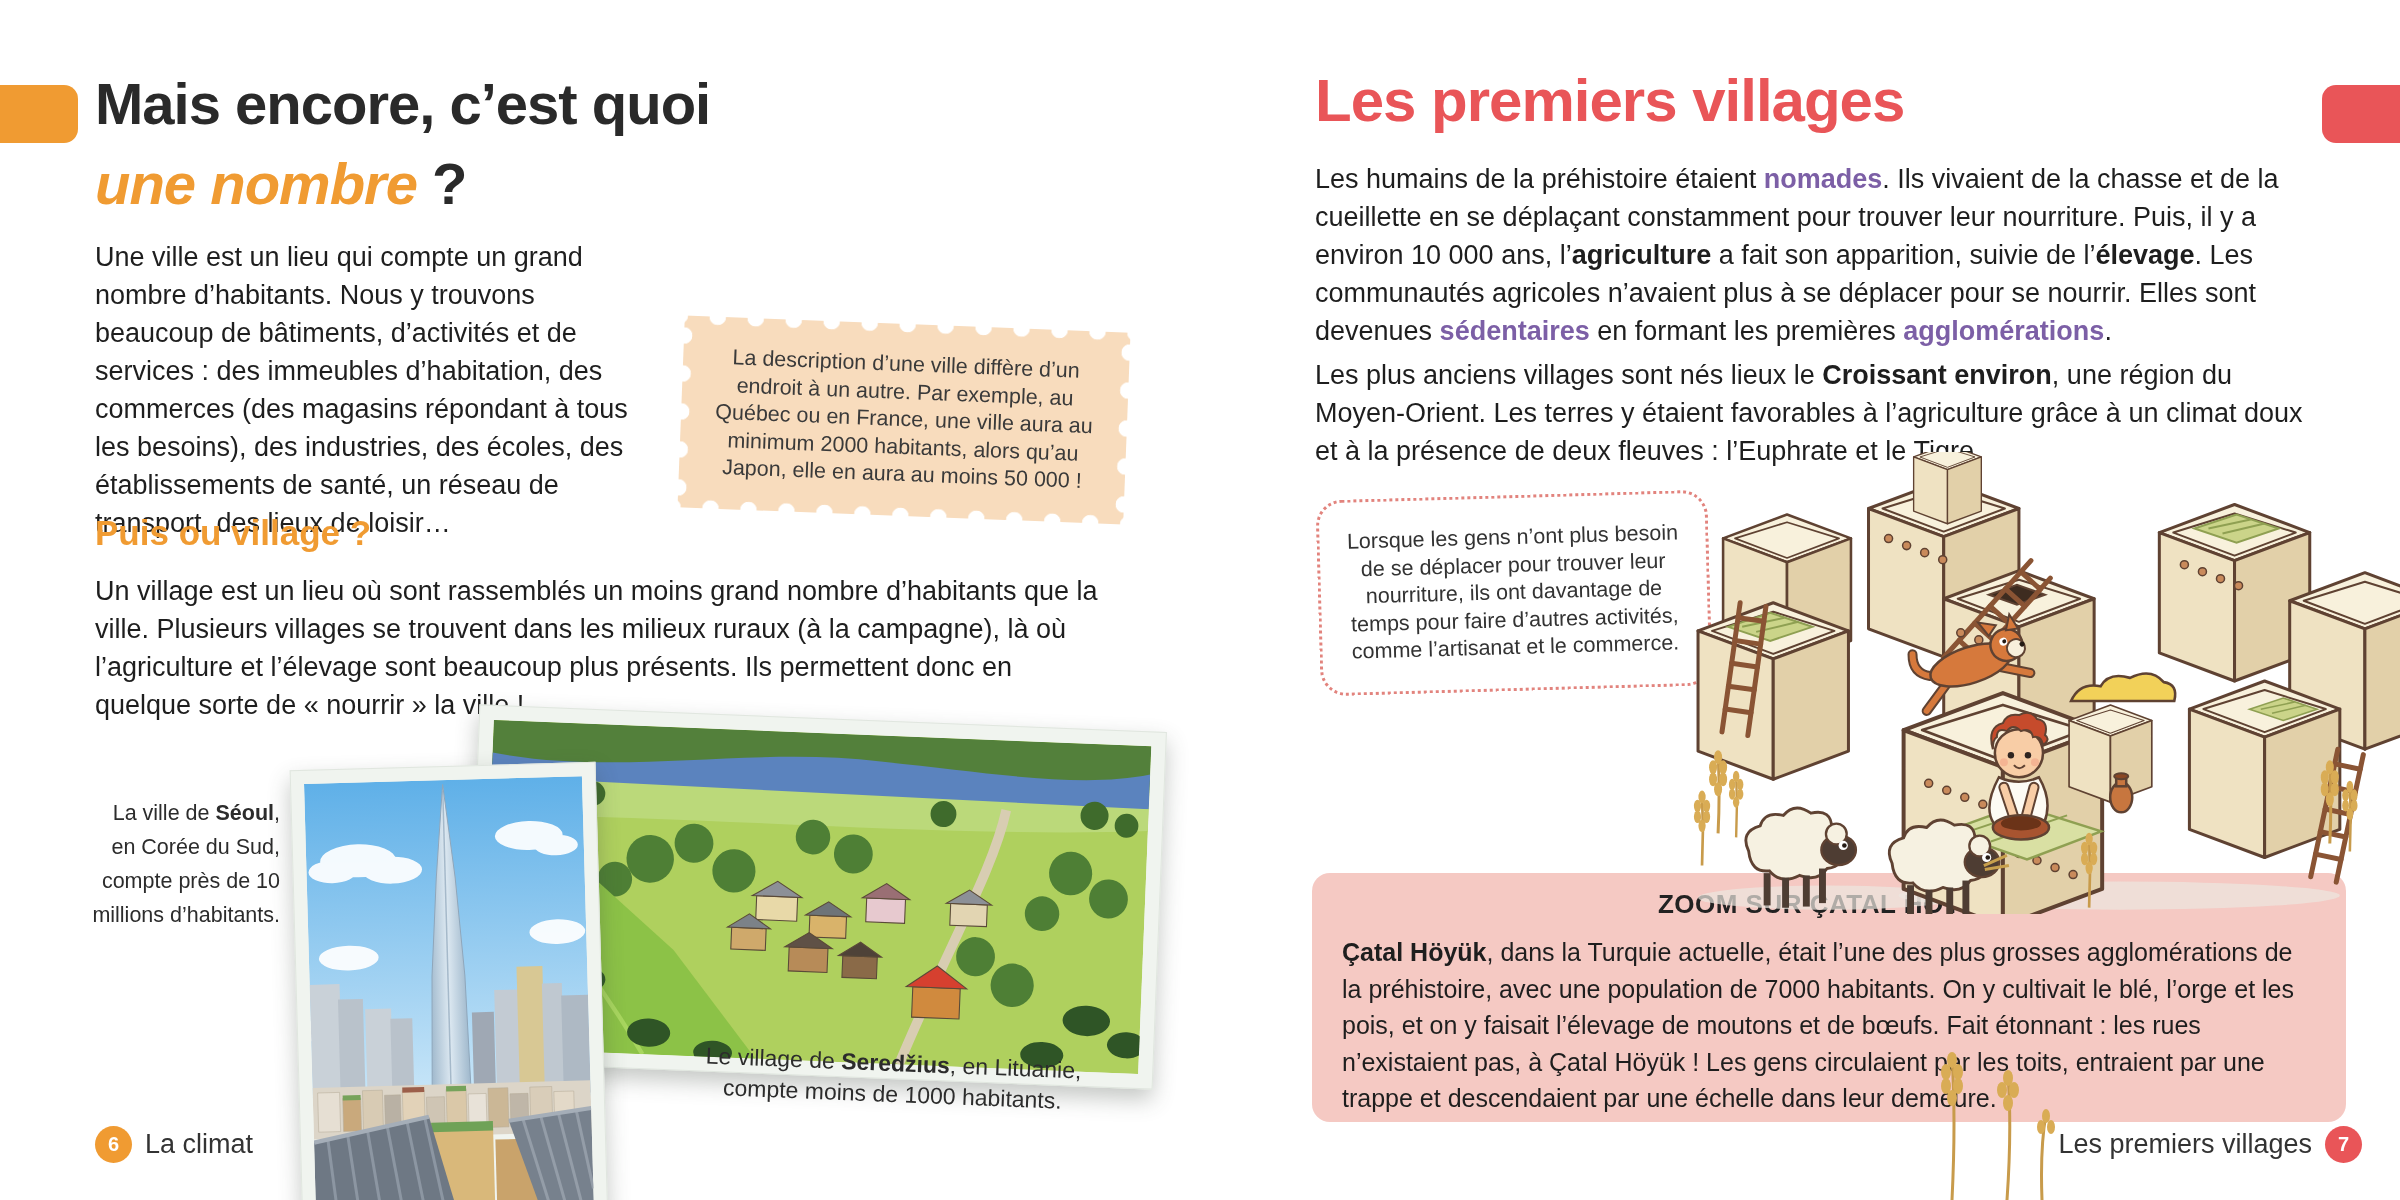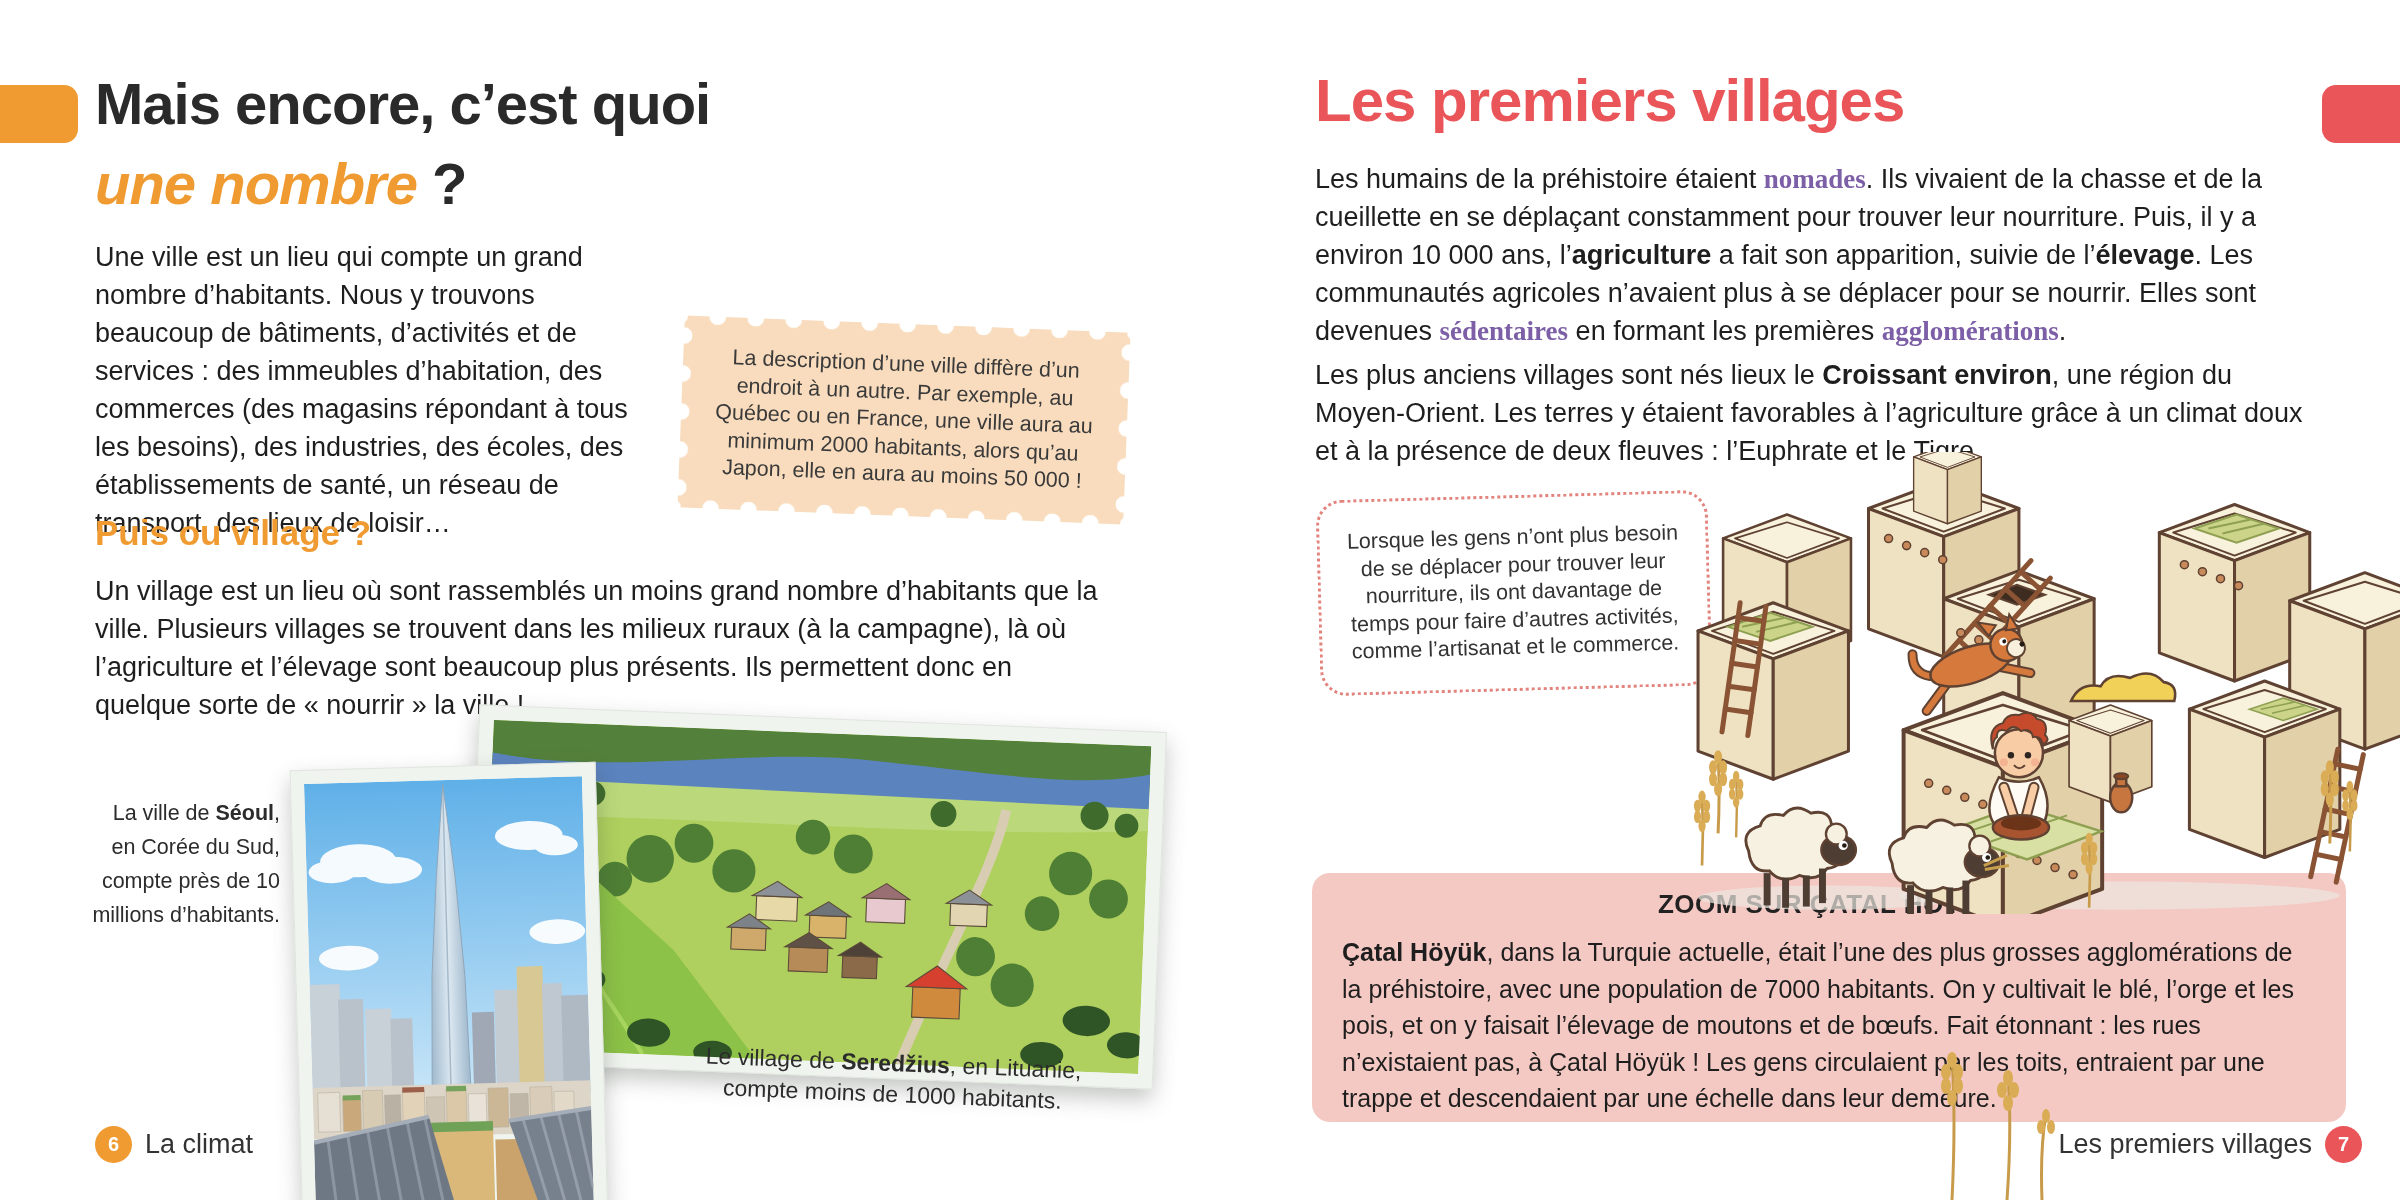--- a/index.html
+++ b/index.html
@@ -18,21 +18,21 @@
   .tab.right { right:-18px; background:var(--red); }
 
   
   .page-title { font-weight:700; font-size:58px; line-height:80px; letter-spacing:-1px; color:#2a2a2a; }
   .seg-oi { color:var(--orange); font-style:italic; }
   .page-title-red { font-weight:700; font-size:60px; line-height:66px; letter-spacing:-1px; color:var(--red); }
 
   
   .body-text { font-size:27px; line-height:38px; color:var(--ink); }
   .seg-b { font-weight:700; }
-  .seg-p { font-weight:700; color:var(--purple);font-family:Liberation Serif, serif; }
+  .seg-p { font-weight:700; color:var(--purple); }
   .subhead { font-size:35px; font-weight:700; color:var(--orange); }
 
   
   .stampwrap { float:right; width:446px; height:192px; margin:86px 0 8px 26px; position:relative; }
   .stamp {
     position:absolute; inset:0; background:var(--peach);
     transform:rotate(2.2deg); padding:28px 30px;
     font-size:21.5px; line-height:27.5px; text-align:center; color:#3a3a3a;
     display:flex; align-items:center; justify-content:center;
   }

